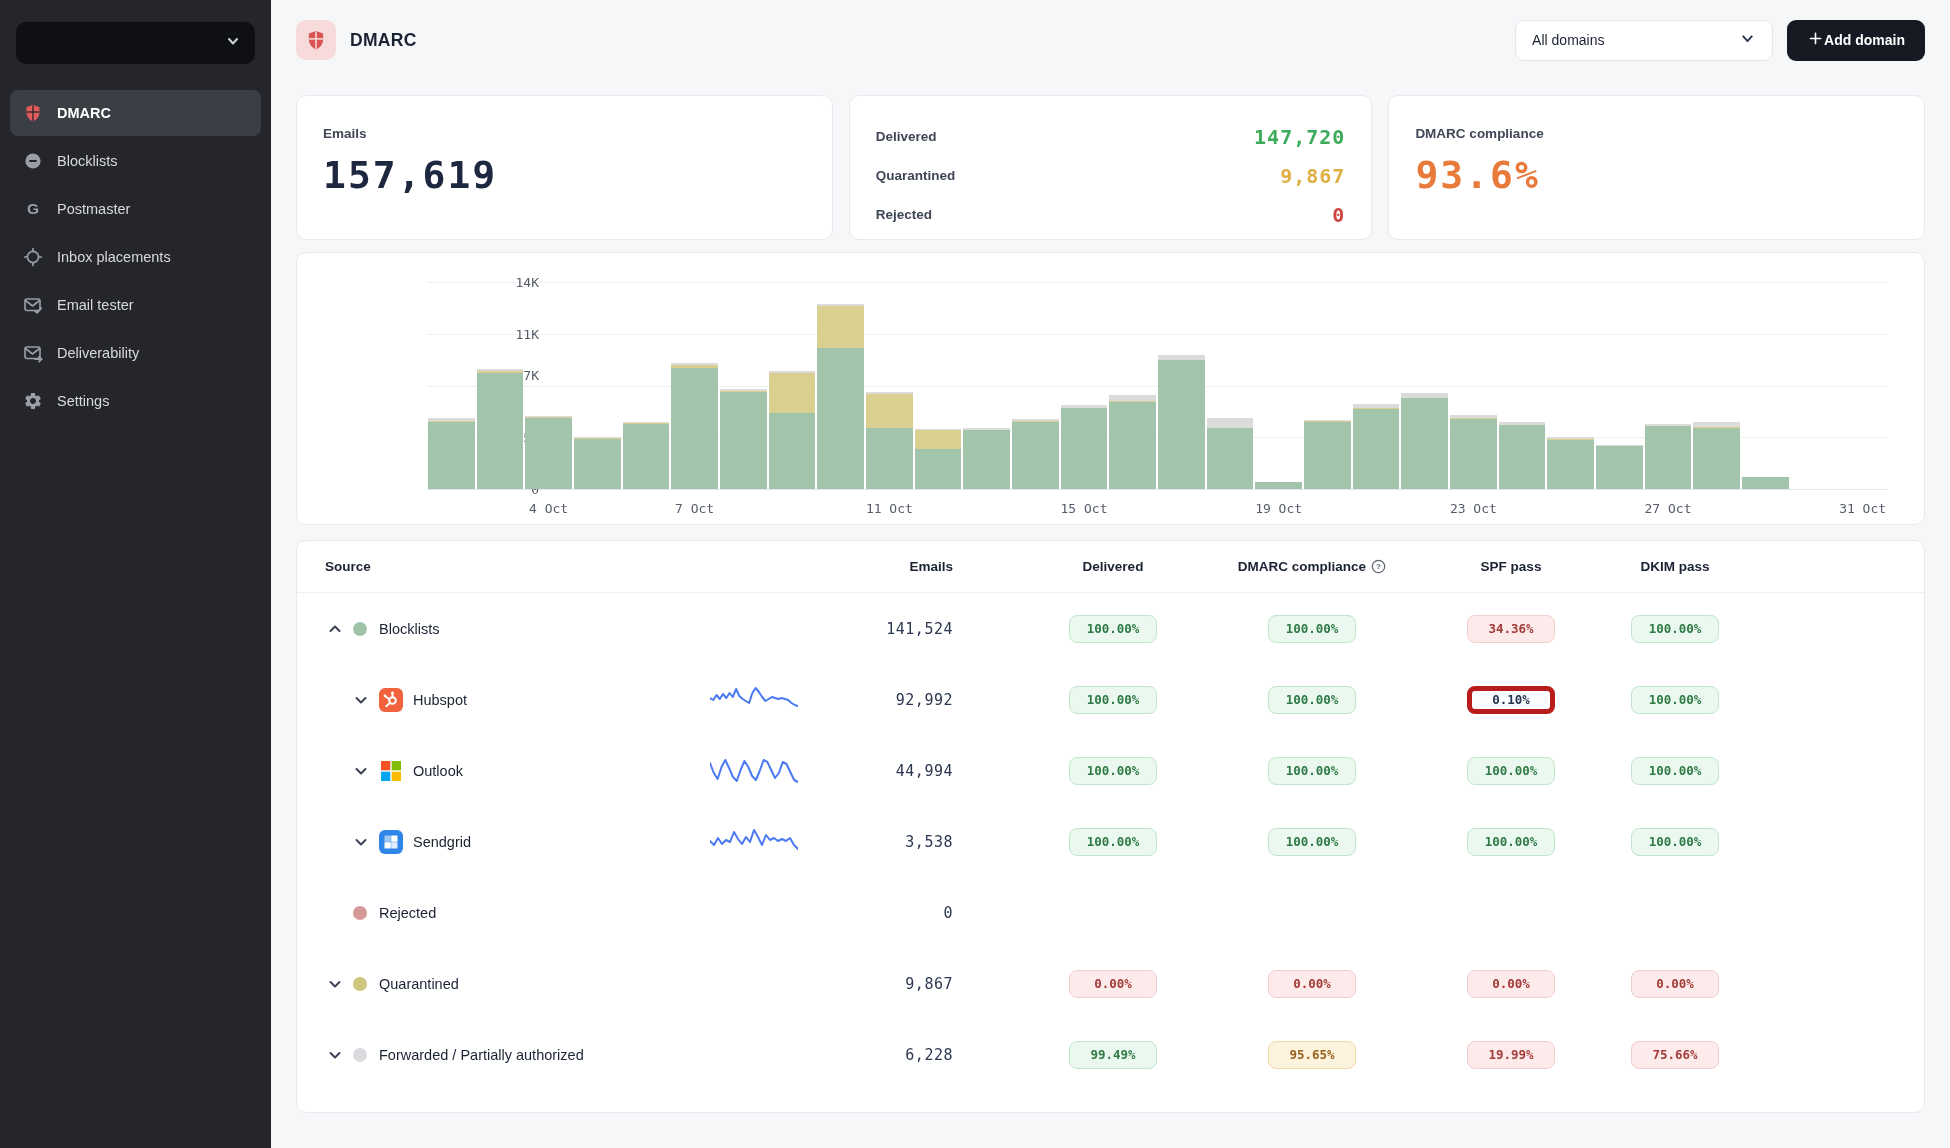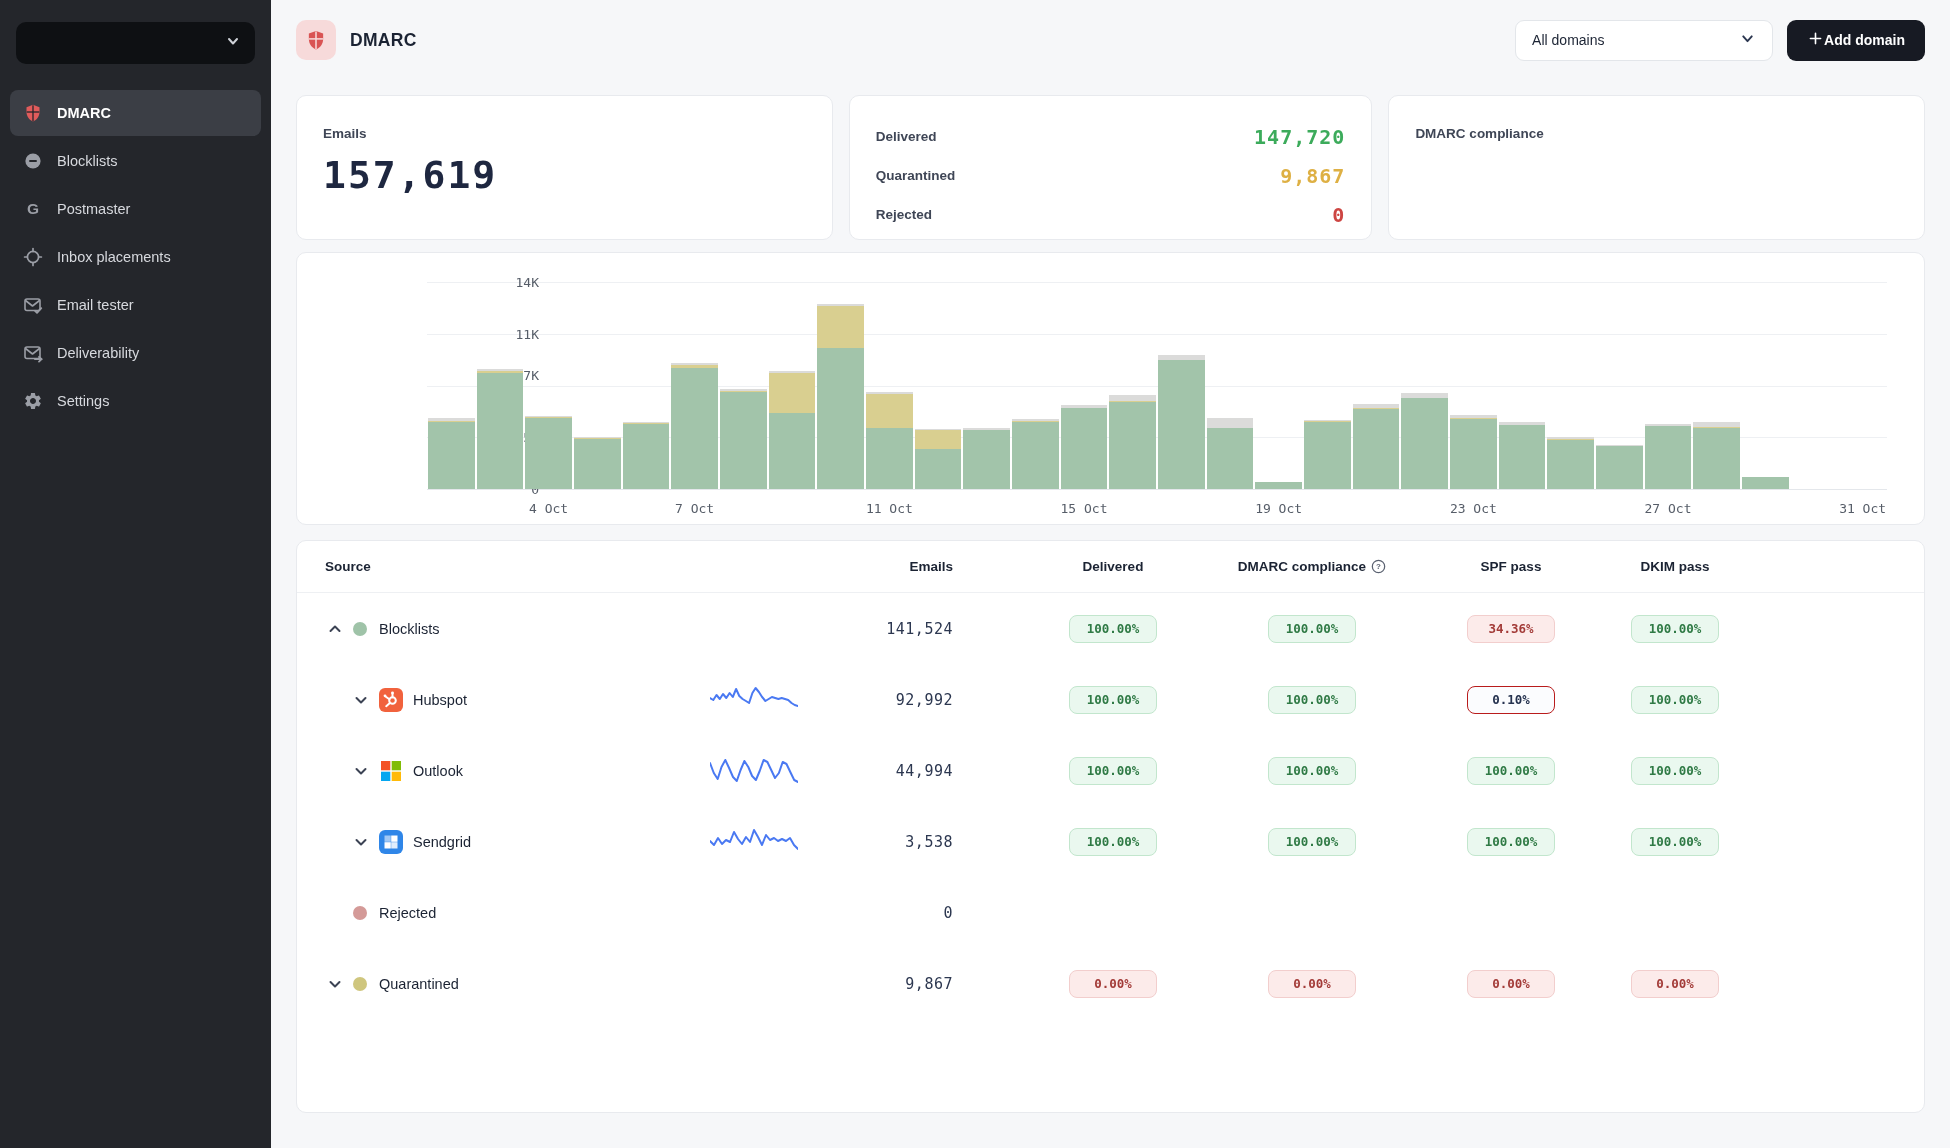--- a/index.html
+++ b/index.html
@@ -60,21 +60,21 @@
   .trow { position:relative; height:71px; cursor:pointer; }
   .chev { position:absolute; top:50%; transform:translateY(-50%); width:18px; height:18px; cursor:pointer; }
   .dot { position:absolute; top:50%; transform:translateY(-50%); width:14px; height:14px; border-radius:50%; }
   .src-ic { position:absolute; top:50%; transform:translateY(-50%); width:24px; height:24px; }
   .rname { position:absolute; top:50%; transform:translateY(-50%); font-size:14.5px; color:#1b2333; white-space:nowrap; }
   .spark { position:absolute; left:413px; top:50%; transform:translateY(-50%); }
   .emails-val { position:absolute; left:500px; width:156px; text-align:right; top:50%; transform:translateY(-50%); font-family:"DejaVu Sans Mono", monospace; font-size:15px; color:#2c3750; letter-spacing:.5px; }
   .badge { position:absolute; top:50%; transform:translate(-50%,-50%); min-width:88px; height:28px; border-radius:8px; display:flex; align-items:center; justify-content:center; font-family:"DejaVu Sans Mono", monospace; font-size:12.5px; font-weight:bold; padding:0 10px; }
   .badge.green   { background:#eaf8ef; border:1px solid #c2e6cd; color:#2f7a45; }
   .badge.red     { background:#fcebea; border:1px solid #f2cecd; color:#a33b38; }
-  .badge.neutral { background:#fbfcfe; border:1px solid #b91c1c; color:#25324f; }
+  .badge.neutral { background:#fbfcfe; border:5px solid #b91c1c; color:#25324f; }
   .badge.orange  { background:#fcf3df; border:1px solid #eedaa6; color:#9a621c; }
 </style>
 </head>
 <body>
 
 <div class="sidebar">
   <div class="workspace">
     <span></span>
     <span>
       <svg width="16" height="16" viewBox="0 0 16 16">
@@ -201,20 +201,21 @@
           <span class="outcome-label">Quarantined</span>
           <span class="outcome-value" style="color:#deb044">9,867</span>
         </div>
         <div class="outcome-row">
           <span class="outcome-label">Rejected</span>
           <span class="outcome-value" style="color:#cd4542">0</span>
         </div>
       </div>
     <div class="card stat-card" id="card-compliance">
       <div class="stat-label">DMARC compliance</div>
+      <div class="stat-big" id="compliance-value" style="color: rgb(232, 123, 60);">93.6%</div>
     </div>
   </div>
 
   <div class="card chart-card">
     <div class="plot" id="plot">
         <div class="gridline base" style="top:207.0px"></div>
         <div class="ylabel" style="top:207.0px">0</div>
         <div class="gridline" style="top:155.3px"></div>
         <div class="ylabel" style="top:155.3px">3.5K</div>
         <div class="gridline" style="top:103.5px"></div>
@@ -487,16 +488,28 @@
               <polyline points="4.5,7 9,11.5 13.5,7" fill="none" stroke="#3c4354" stroke-width="2" stroke-linecap="round" stroke-linejoin="round"></polyline>
             </svg></span>
           <span class="dot" style="left:56px;background:#cfc67e"></span>
           <span class="rname" style="left:82px">Quarantined</span>
           <span class="emails-val">9,867</span>
           <span class="badge red" style="left:816px">0.00%</span>
           <span class="badge red" style="left:1015px">0.00%</span>
           <span class="badge red" style="left:1214px">0.00%</span>
           <span class="badge red" style="left:1378px">0.00%</span>
         </div>
+        <div class="trow">
+          <span class="chev" style="left:29px"><svg width="18" height="18" viewBox="0 0 18 18">
+              <polyline points="4.5,7 9,11.5 13.5,7" fill="none" stroke="#3c4354" stroke-width="2" stroke-linecap="round" stroke-linejoin="round"></polyline>
+            </svg></span>
+          <span class="dot" style="left:56px;background:#d9dbdf"></span>
+          <span class="rname" style="left:82px">Forwarded / Partially authorized</span>
+          <span class="emails-val">6,228</span>
+          <span class="badge green" style="left:816px">99.49%</span>
+          <span class="badge orange" style="left:1015px">95.65%</span>
+          <span class="badge red" style="left:1214px">19.99%</span>
+          <span class="badge red" style="left:1378px">75.66%</span>
+        </div>
       </div>
   </div>
 
 </div>
 
 </body></html>

